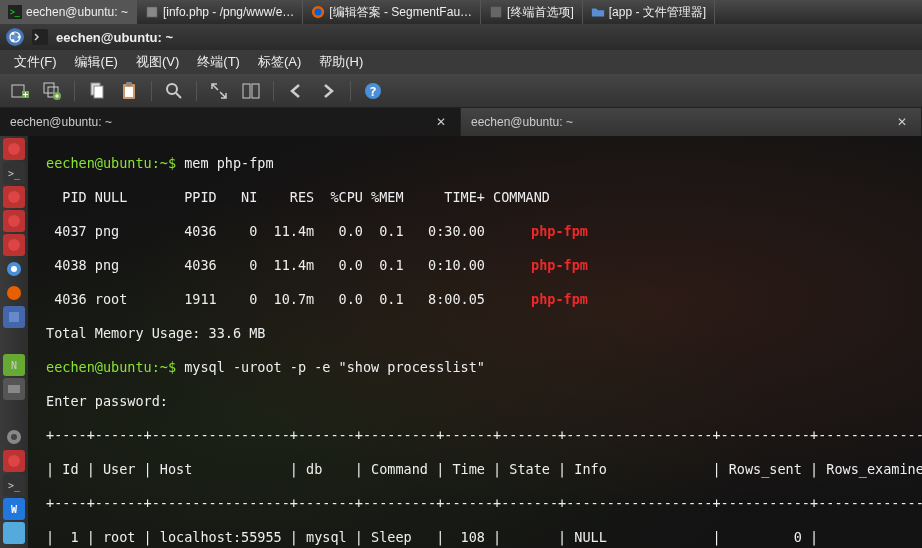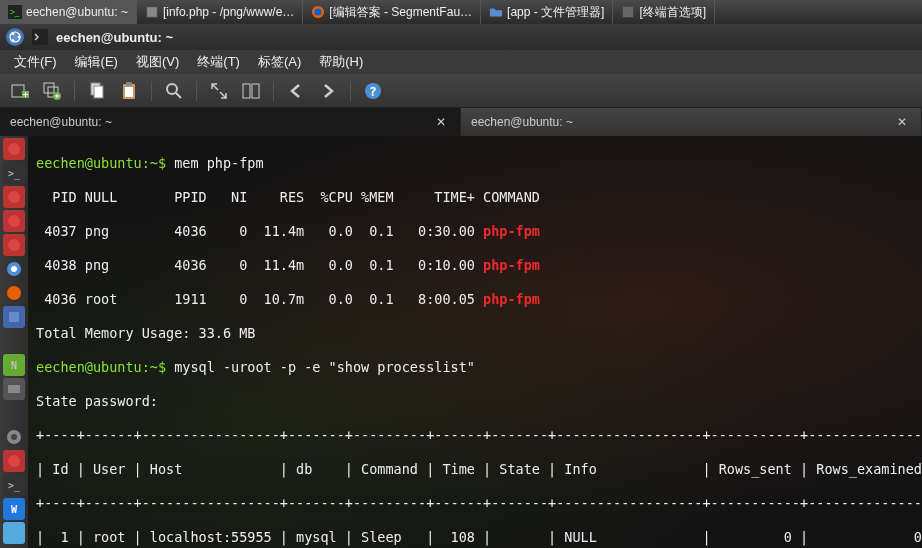--- a/index.html
+++ b/index.html
@@ -16,26 +16,26 @@
 .toolbar { height: 34px; background: linear-gradient(#454545, #333); display: flex; align-items: center; padding: 0 6px; gap: 4px; border-bottom: 1px solid #222; }
 .tool-btn { width: 28px; height: 28px; display: flex; align-items: center; justify-content: center; cursor: pointer; border-radius: 3px; }
 .tool-sep { width: 1px; height: 20px; background: #555; margin: 0 4px; }
 .tabbar { height: 28px; background: #333; display: flex; align-items: stretch; font-family: sans-serif; font-size: 12px; }
 .tab { flex: 1; padding: 4px 10px; background: linear-gradient(#444, #333); border-right: 1px solid #222; display: flex; align-items: center; justify-content: space-between; color: #ccc; cursor: pointer; }
 .tab.active { background: #1a1a1a; }
 .tab-close { cursor: pointer; padding: 0 4px; }
 .terminal-wrap { display: flex; height: calc(548px - 24px - 26px - 24px - 34px - 28px); }
 .sidebar { width: 28px; background: linear-gradient(90deg, #3a3a3a, #2d2d2d); display: flex; flex-direction: column; align-items: center; padding-top: 2px; gap: 2px; }
 .side-icon { width: 22px; height: 22px; border-radius: 3px; cursor: pointer; display: flex; align-items: center; justify-content: center; font-size: 10px; }
-.terminal { flex: 1; background: rgba(15,15,15,0.85); padding: 2px 8px; font-family: "DejaVu Sans Mono", monospace; font-size: 13.5px; line-height: 17px; color: #ccc; white-space: pre; overflow: hidden; position: relative; }
+.terminal { flex: 1; background: rgba(15,15,15,0.85); padding: 2px 18px; font-family: "DejaVu Sans Mono", monospace; font-size: 13.5px; line-height: 17px; color: #ccc; white-space: pre; overflow: hidden; position: relative; }
 .terminal::before { content: ""; position: absolute; inset: 0; background: radial-gradient(ellipse at 70% 40%, rgba(120,50,30,0.25), transparent 60%), radial-gradient(ellipse at 25% 70%, rgba(60,90,30,0.2), transparent 55%); pointer-events: none; z-index: 0; }
 .terminal > * { position: relative; z-index: 1; }
 .prompt { color: #8ae234; }
 .white { color: #eee; }
-.red { color: #ef2929; font-weight: bold; }
+.red { color: #ef2929; font-weight: bold; margin-left: 38px; }
 svg { display: block; }
 </style>
 </head>
 <body>
 
 <div class="taskbar">
   <div class="taskbar-item active">
     <span class="taskbar-icon">
         <svg viewBox="0 0 16 16">
           <rect width="16" height="16" fill="#222"></rect>
@@ -57,32 +57,32 @@
         <svg viewBox="0 0 16 16">
           <circle cx="8" cy="8" r="7" fill="#e66000"></circle>
           <circle cx="8" cy="8" r="4" fill="#0060df"></circle>
         </svg>
       </span>
     <span>[编辑答案 - SegmentFau…</span>
   </div>
   <div class="taskbar-item">
     <span class="taskbar-icon">
         <svg viewBox="0 0 16 16">
+          <rect x="2" y="2" width="12" height="12" fill="#666"></rect>
+        </svg>
+      </span>
+    <span>[终端首选项]</span>
+  </div>
+  <div class="taskbar-item">
+    <span class="taskbar-icon">
+        <svg viewBox="0 0 16 16">
           <path d="M1 4h5l2 2h7v7H1z" fill="#5a8dd4"></path>
         </svg>
       </span>
     <span>[app - 文件管理器]</span>
-  </div>
-  <div class="taskbar-item">
-    <span class="taskbar-icon">
-        <svg viewBox="0 0 16 16">
-          <rect x="2" y="2" width="12" height="12" fill="#666"></rect>
-        </svg>
-      </span>
-    <span>[终端首选项]</span>
   </div>
 </div>
 
 <div class="titlebar">
   <span class="title-ubuntu">
       <svg width="12" height="12" viewBox="0 0 12 12">
         <circle cx="6" cy="6" r="5" fill="none" stroke="#fff" stroke-width="1.2"></circle>
         <circle cx="10" cy="6" r="1.5" fill="#fff"></circle>
         <circle cx="4" cy="2.5" r="1.5" fill="#fff"></circle>
         <circle cx="4" cy="9.5" r="1.5" fill="#fff"></circle>
@@ -249,21 +249,21 @@
     <span class="side-icon" style="background:#5ad"></span>
   </div>
   <div class="terminal">
 <div><span class="prompt">eechen@ubuntu:~$ </span><span class="white">mem php-fpm</span></div>
 <div class="white">  PID NULL       PPID   NI    RES  %CPU %MEM     TIME+ COMMAND</div>
 <div><span class="white"> 4037 png        4036    0  11.4m   0.0  0.1   0:30.00 </span><span class="red">php-fpm</span></div>
 <div><span class="white"> 4038 png        4036    0  11.4m   0.0  0.1   0:10.00 </span><span class="red">php-fpm</span></div>
 <div><span class="white"> 4036 root       1911    0  10.7m   0.0  0.1   8:00.05 </span><span class="red">php-fpm</span></div>
 <div class="white">Total Memory Usage: 33.6 MB</div>
 <div><span class="prompt">eechen@ubuntu:~$ </span><span class="white">mysql -uroot -p -e "show processlist"</span></div>
-<div class="white">State password:</div>
+<div class="white">Enter password:</div>
 <div class="white">+----+------+-----------------+-------+---------+------+-------+------------------+-----------+---------------+</div>
 <div class="white">| Id | User | Host            | db    | Command | Time | State | Info             | Rows_sent | Rows_examined |</div>
 <div class="white">+----+------+-----------------+-------+---------+------+-------+------------------+-----------+---------------+</div>
 <div class="white">|  1 | root | localhost:55955 | mysql | Sleep   |  108 |       | NULL             |         0 |             0 |</div>
 
 
 
 
 
 

